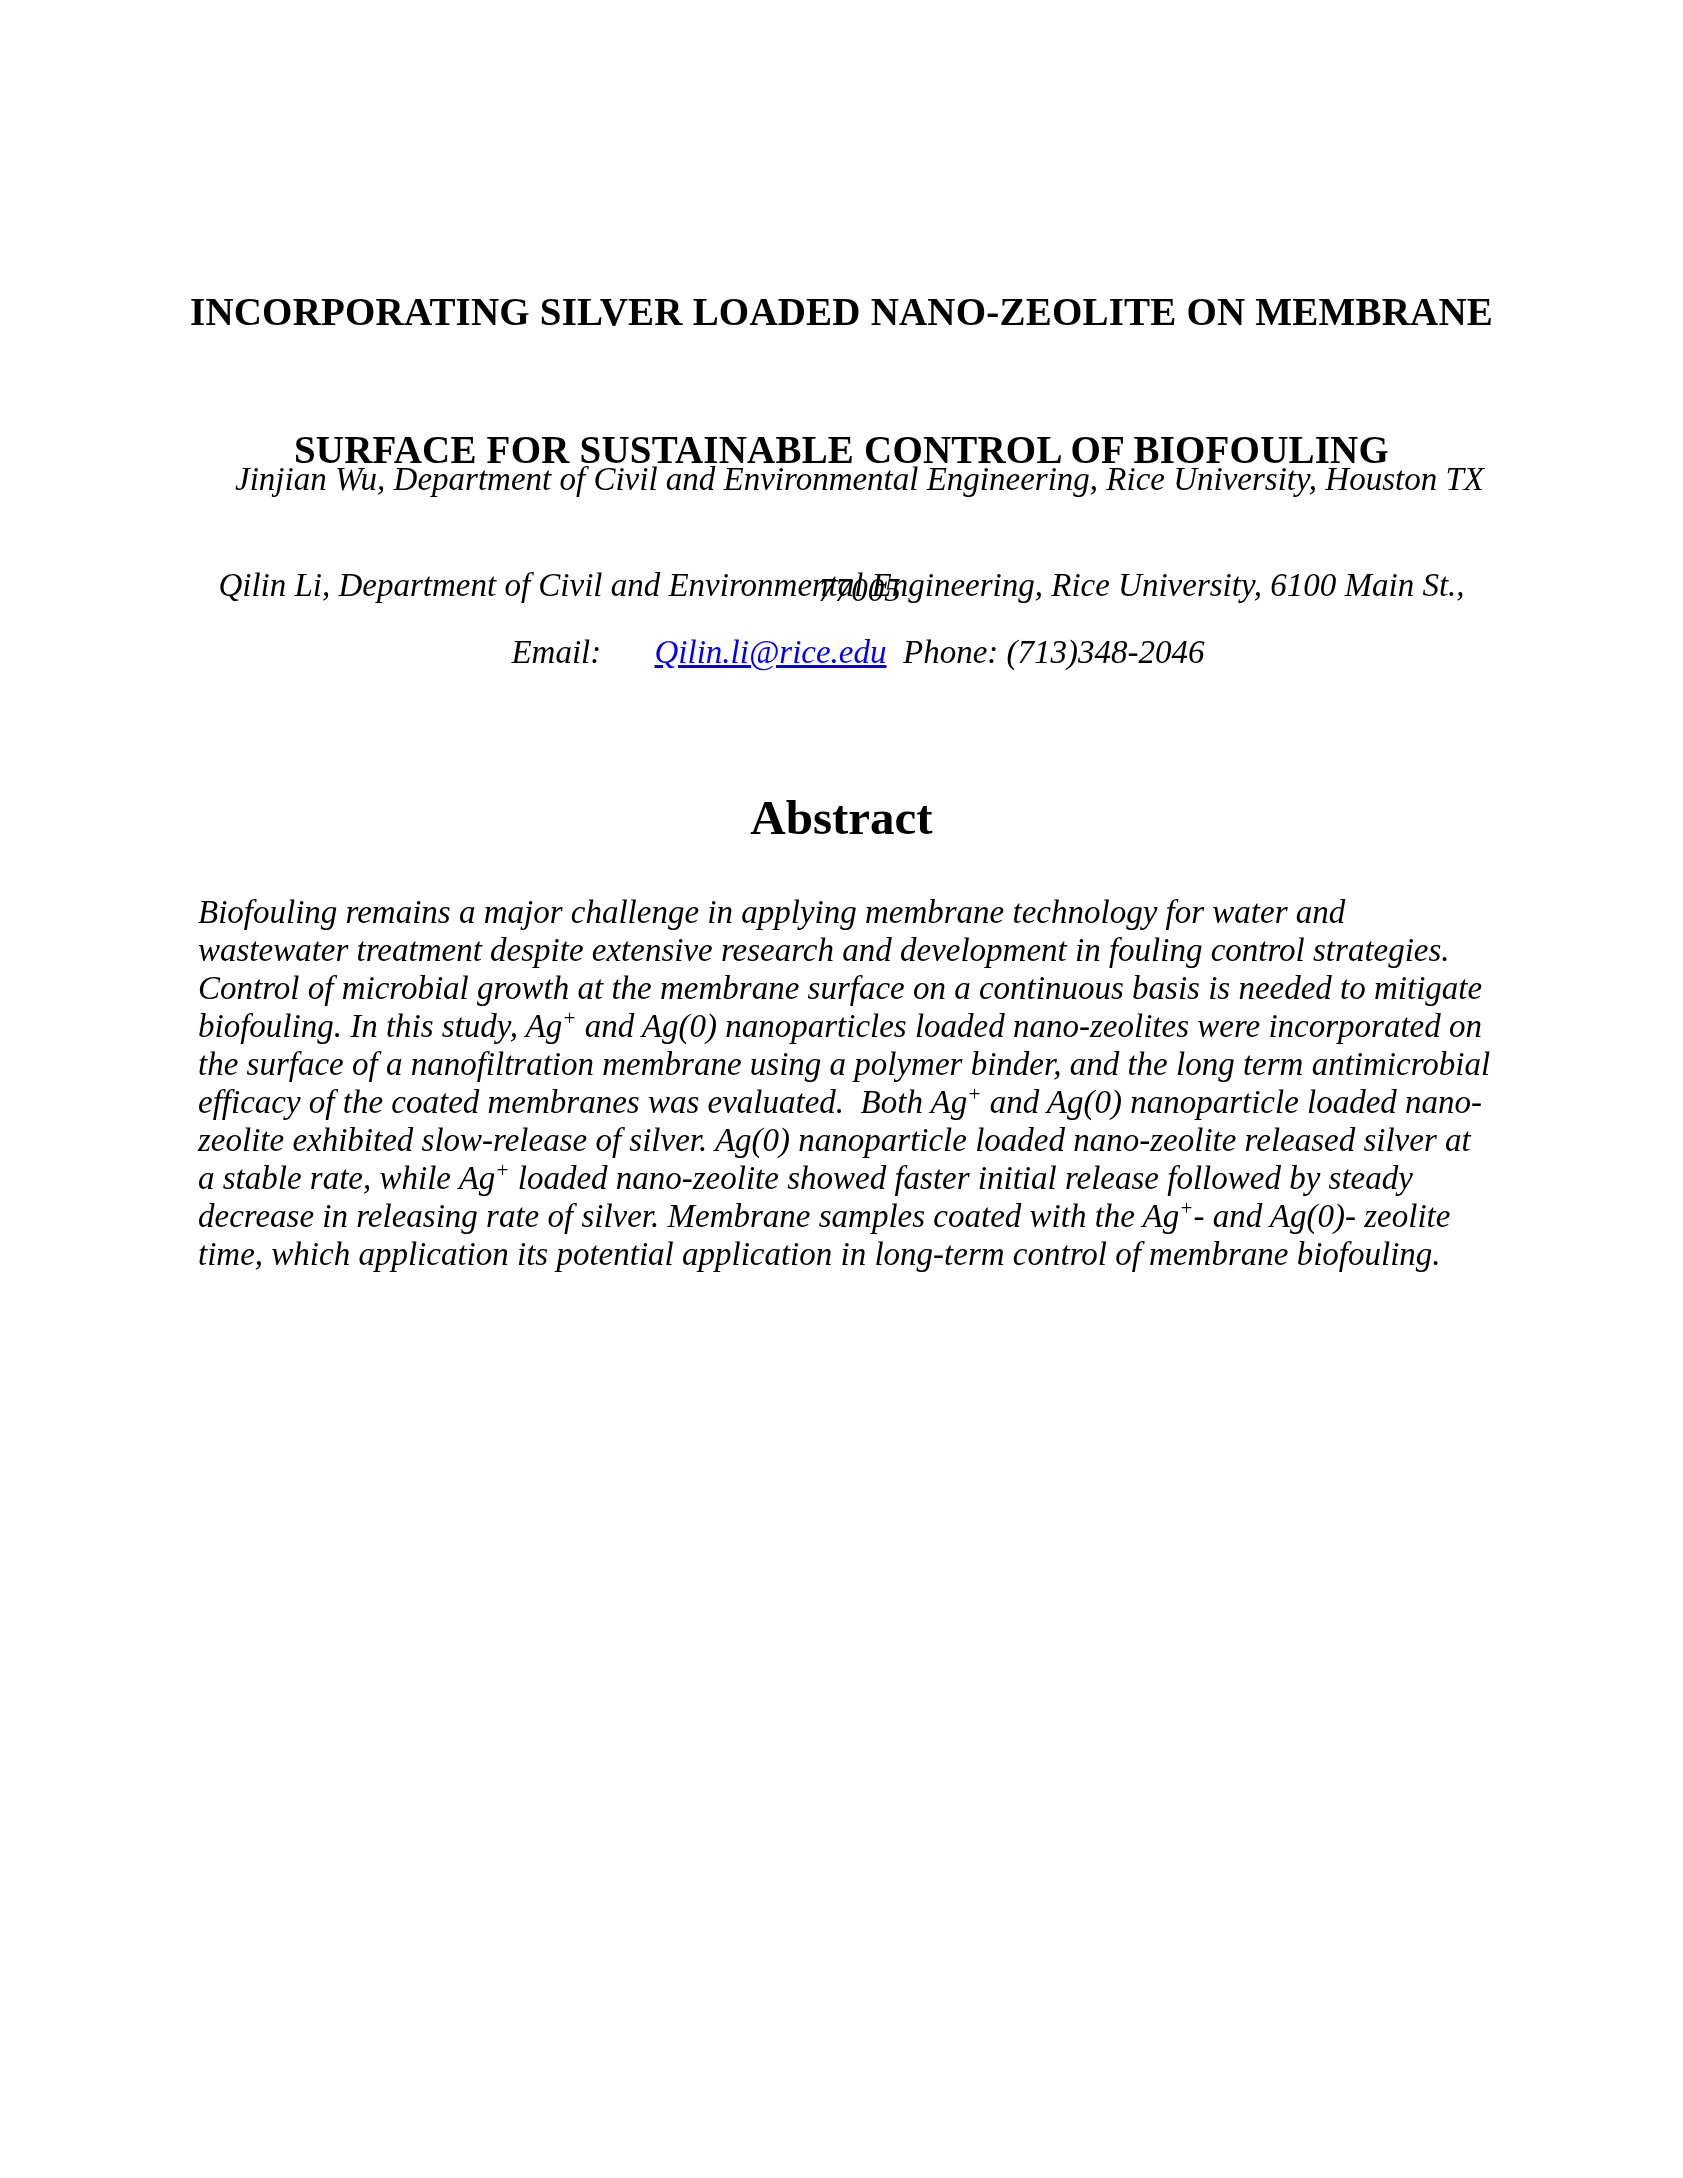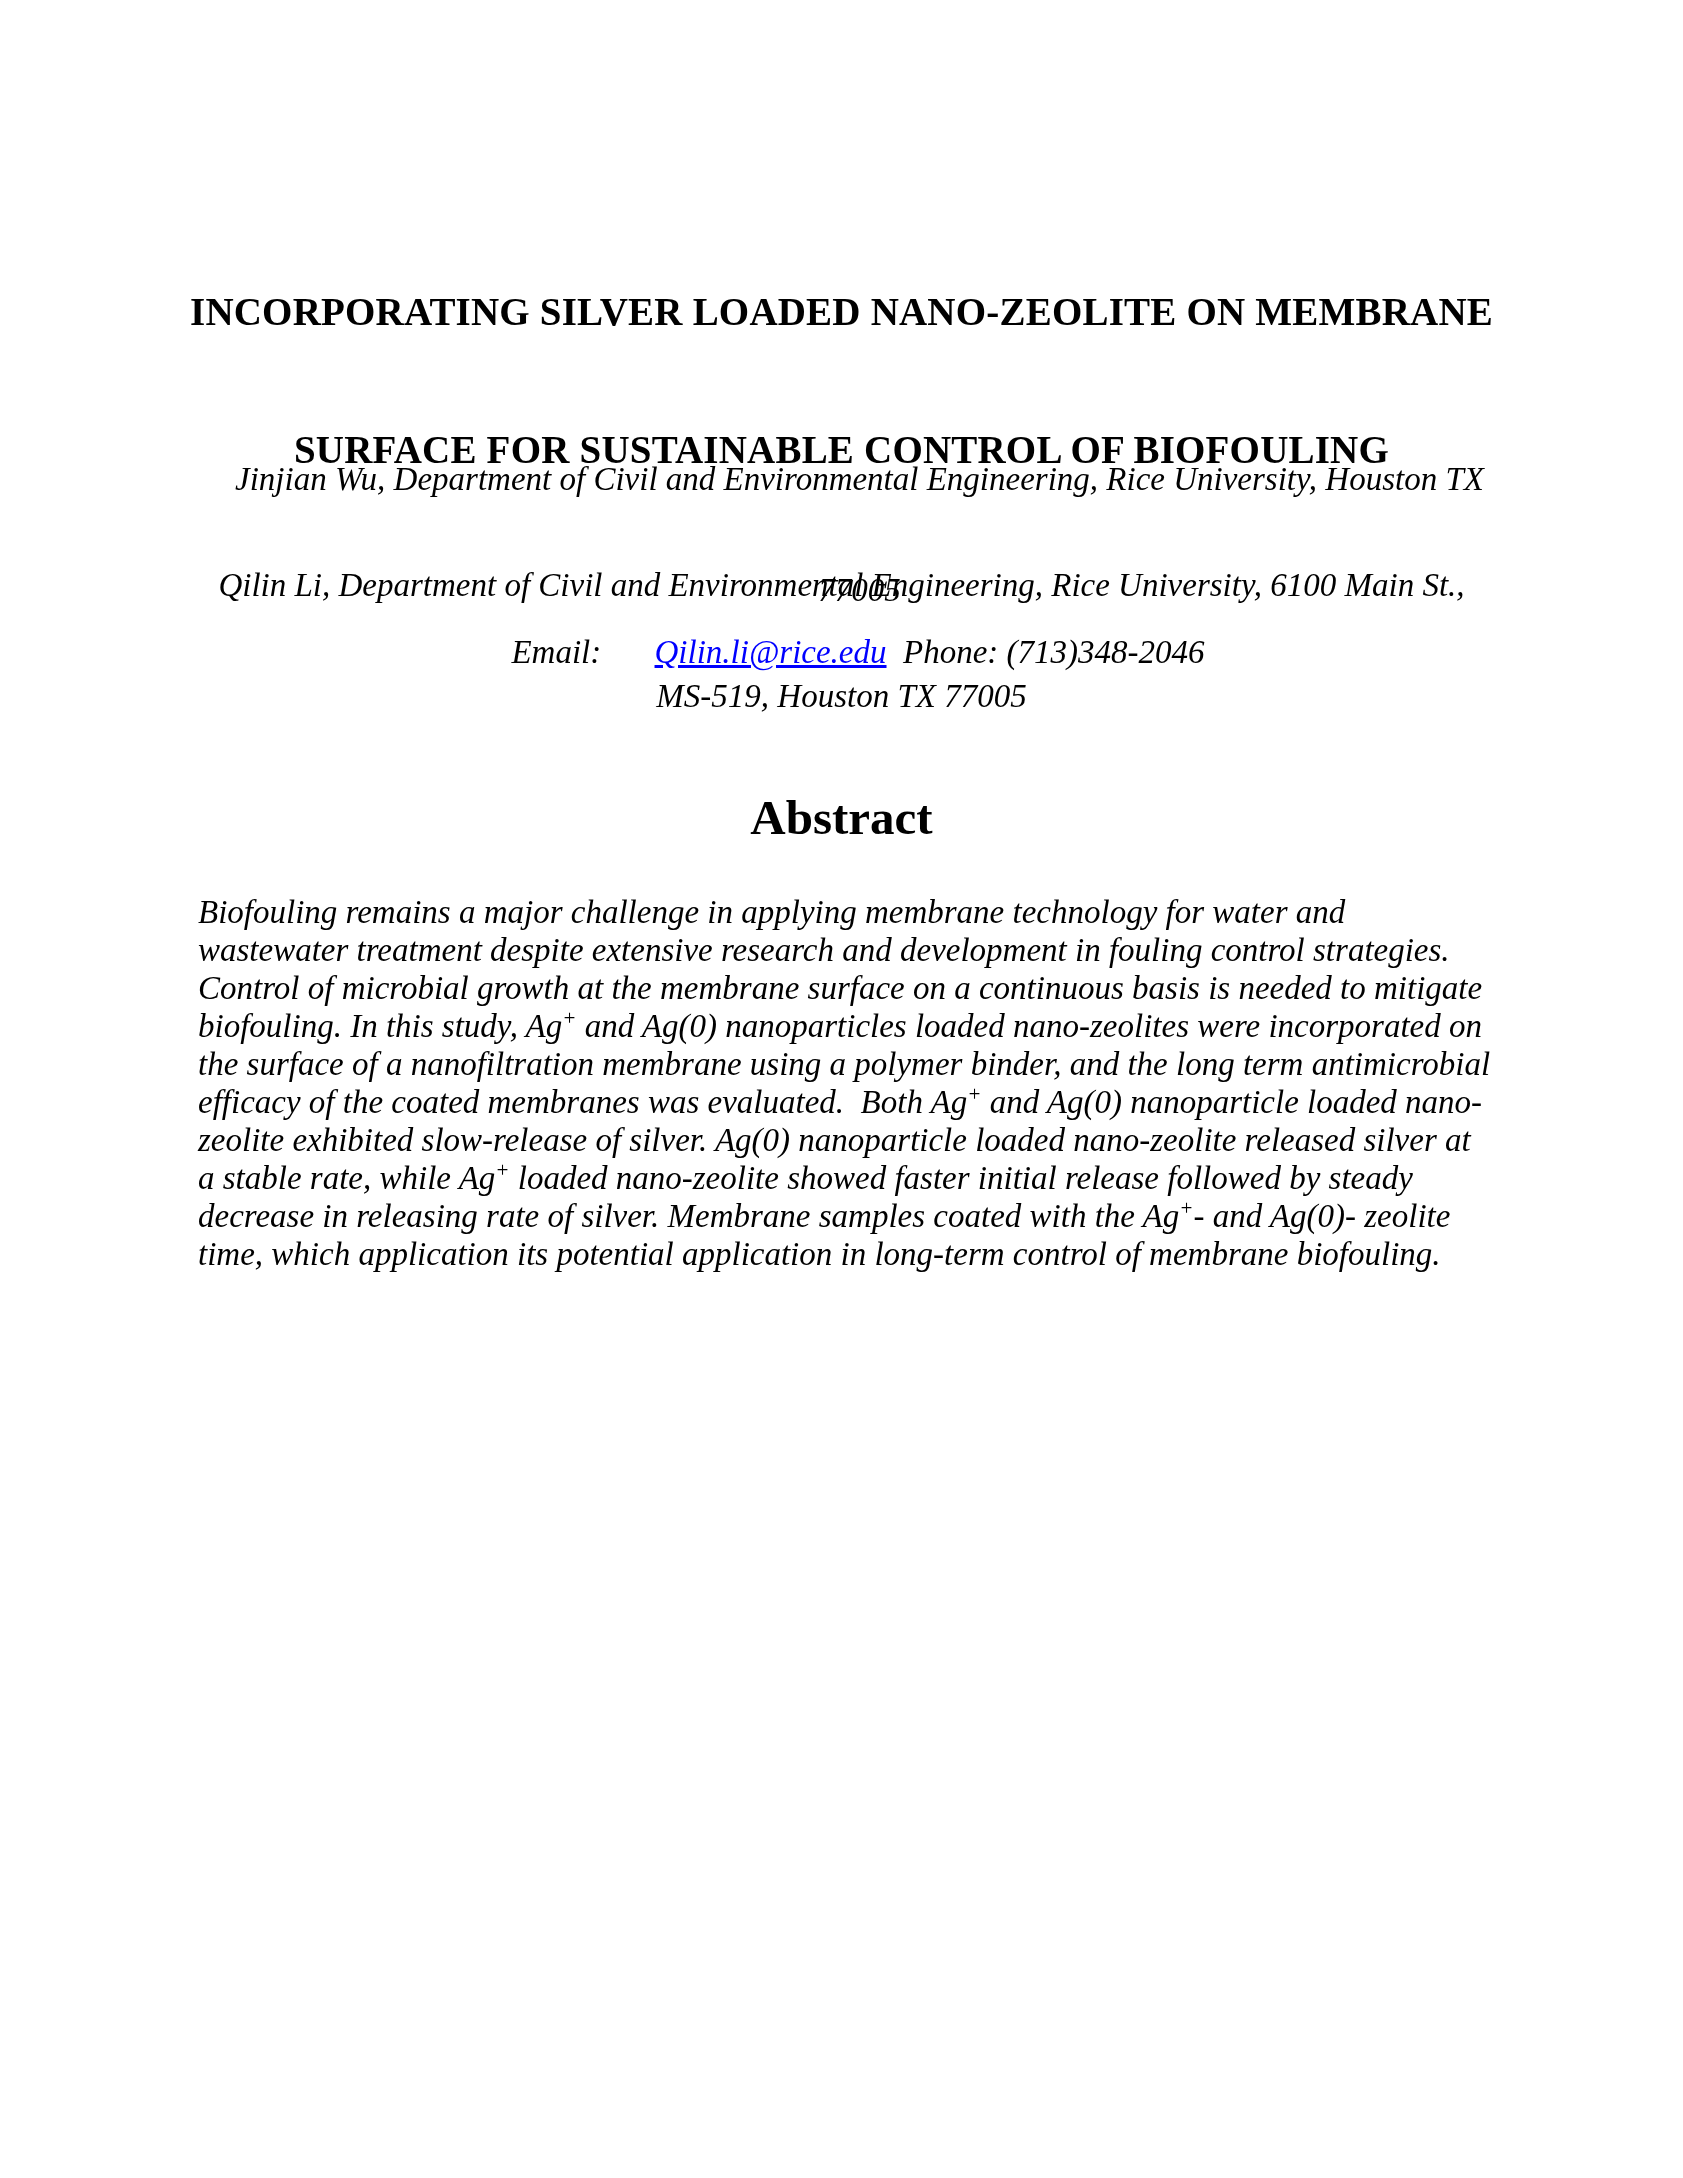--- a/index.html
+++ b/index.html
@@ -75,21 +75,20 @@
     <div>SURFACE FOR SUSTAINABLE CONTROL OF BIOFOULING</div>
   </div>
 
   <div class="centered-block author-block author-1">
     <div>Jinjian Wu, Department of Civil and Environmental Engineering, Rice University, Houston TX</div>
     <div>77005</div>
   </div>
 
   <div class="centered-block author-block author-2">
     <div>Qilin Li, Department of Civil and Environmental Engineering, Rice University, 6100 Main St.,</div>
-    <div>MS-519, Houston TX 77005</div>
   </div>
 
   <div class="centered-block author-block contact-line">
     <span>Email: </span><a href="#">Qilin.li@rice.edu</a><span>  Phone: (713)348-2046</span>
   </div>
 
   <div class="centered-block abstract-heading">Abstract</div>
 
   <div class="abstract-body">
     <div class="aline"><span>Biofouling remains a major challenge in applying membrane technology for water and</span></div>

